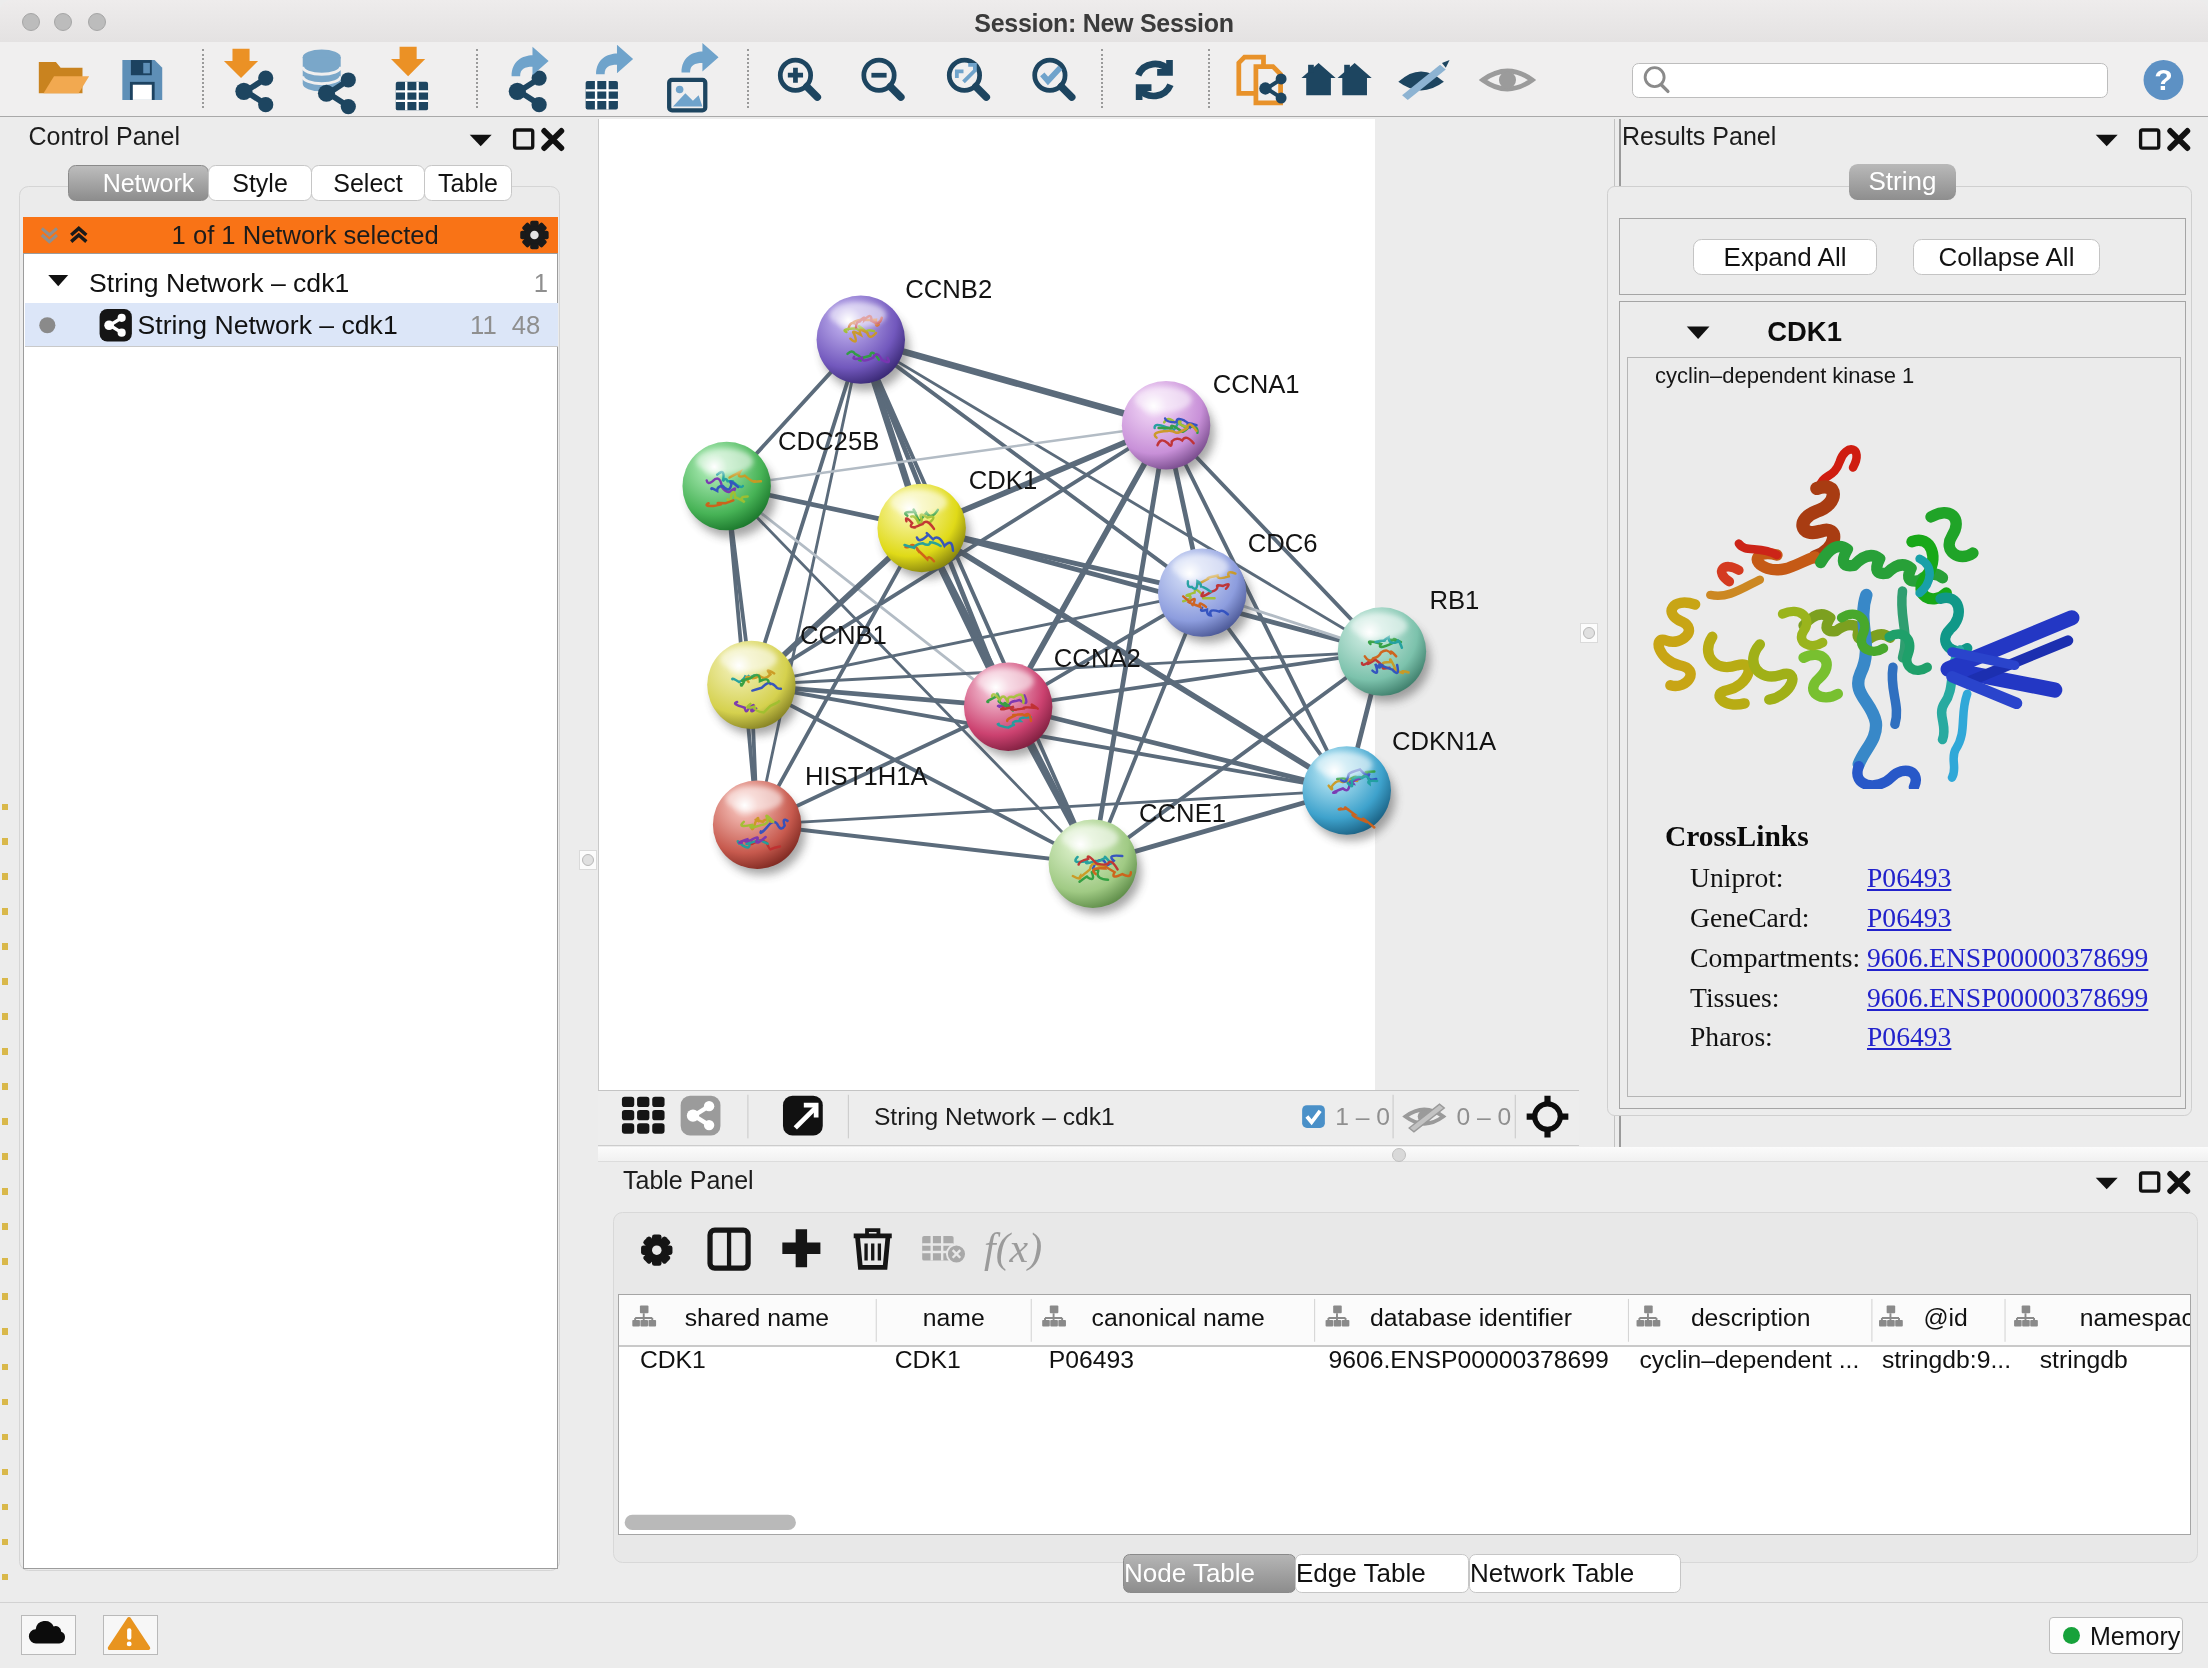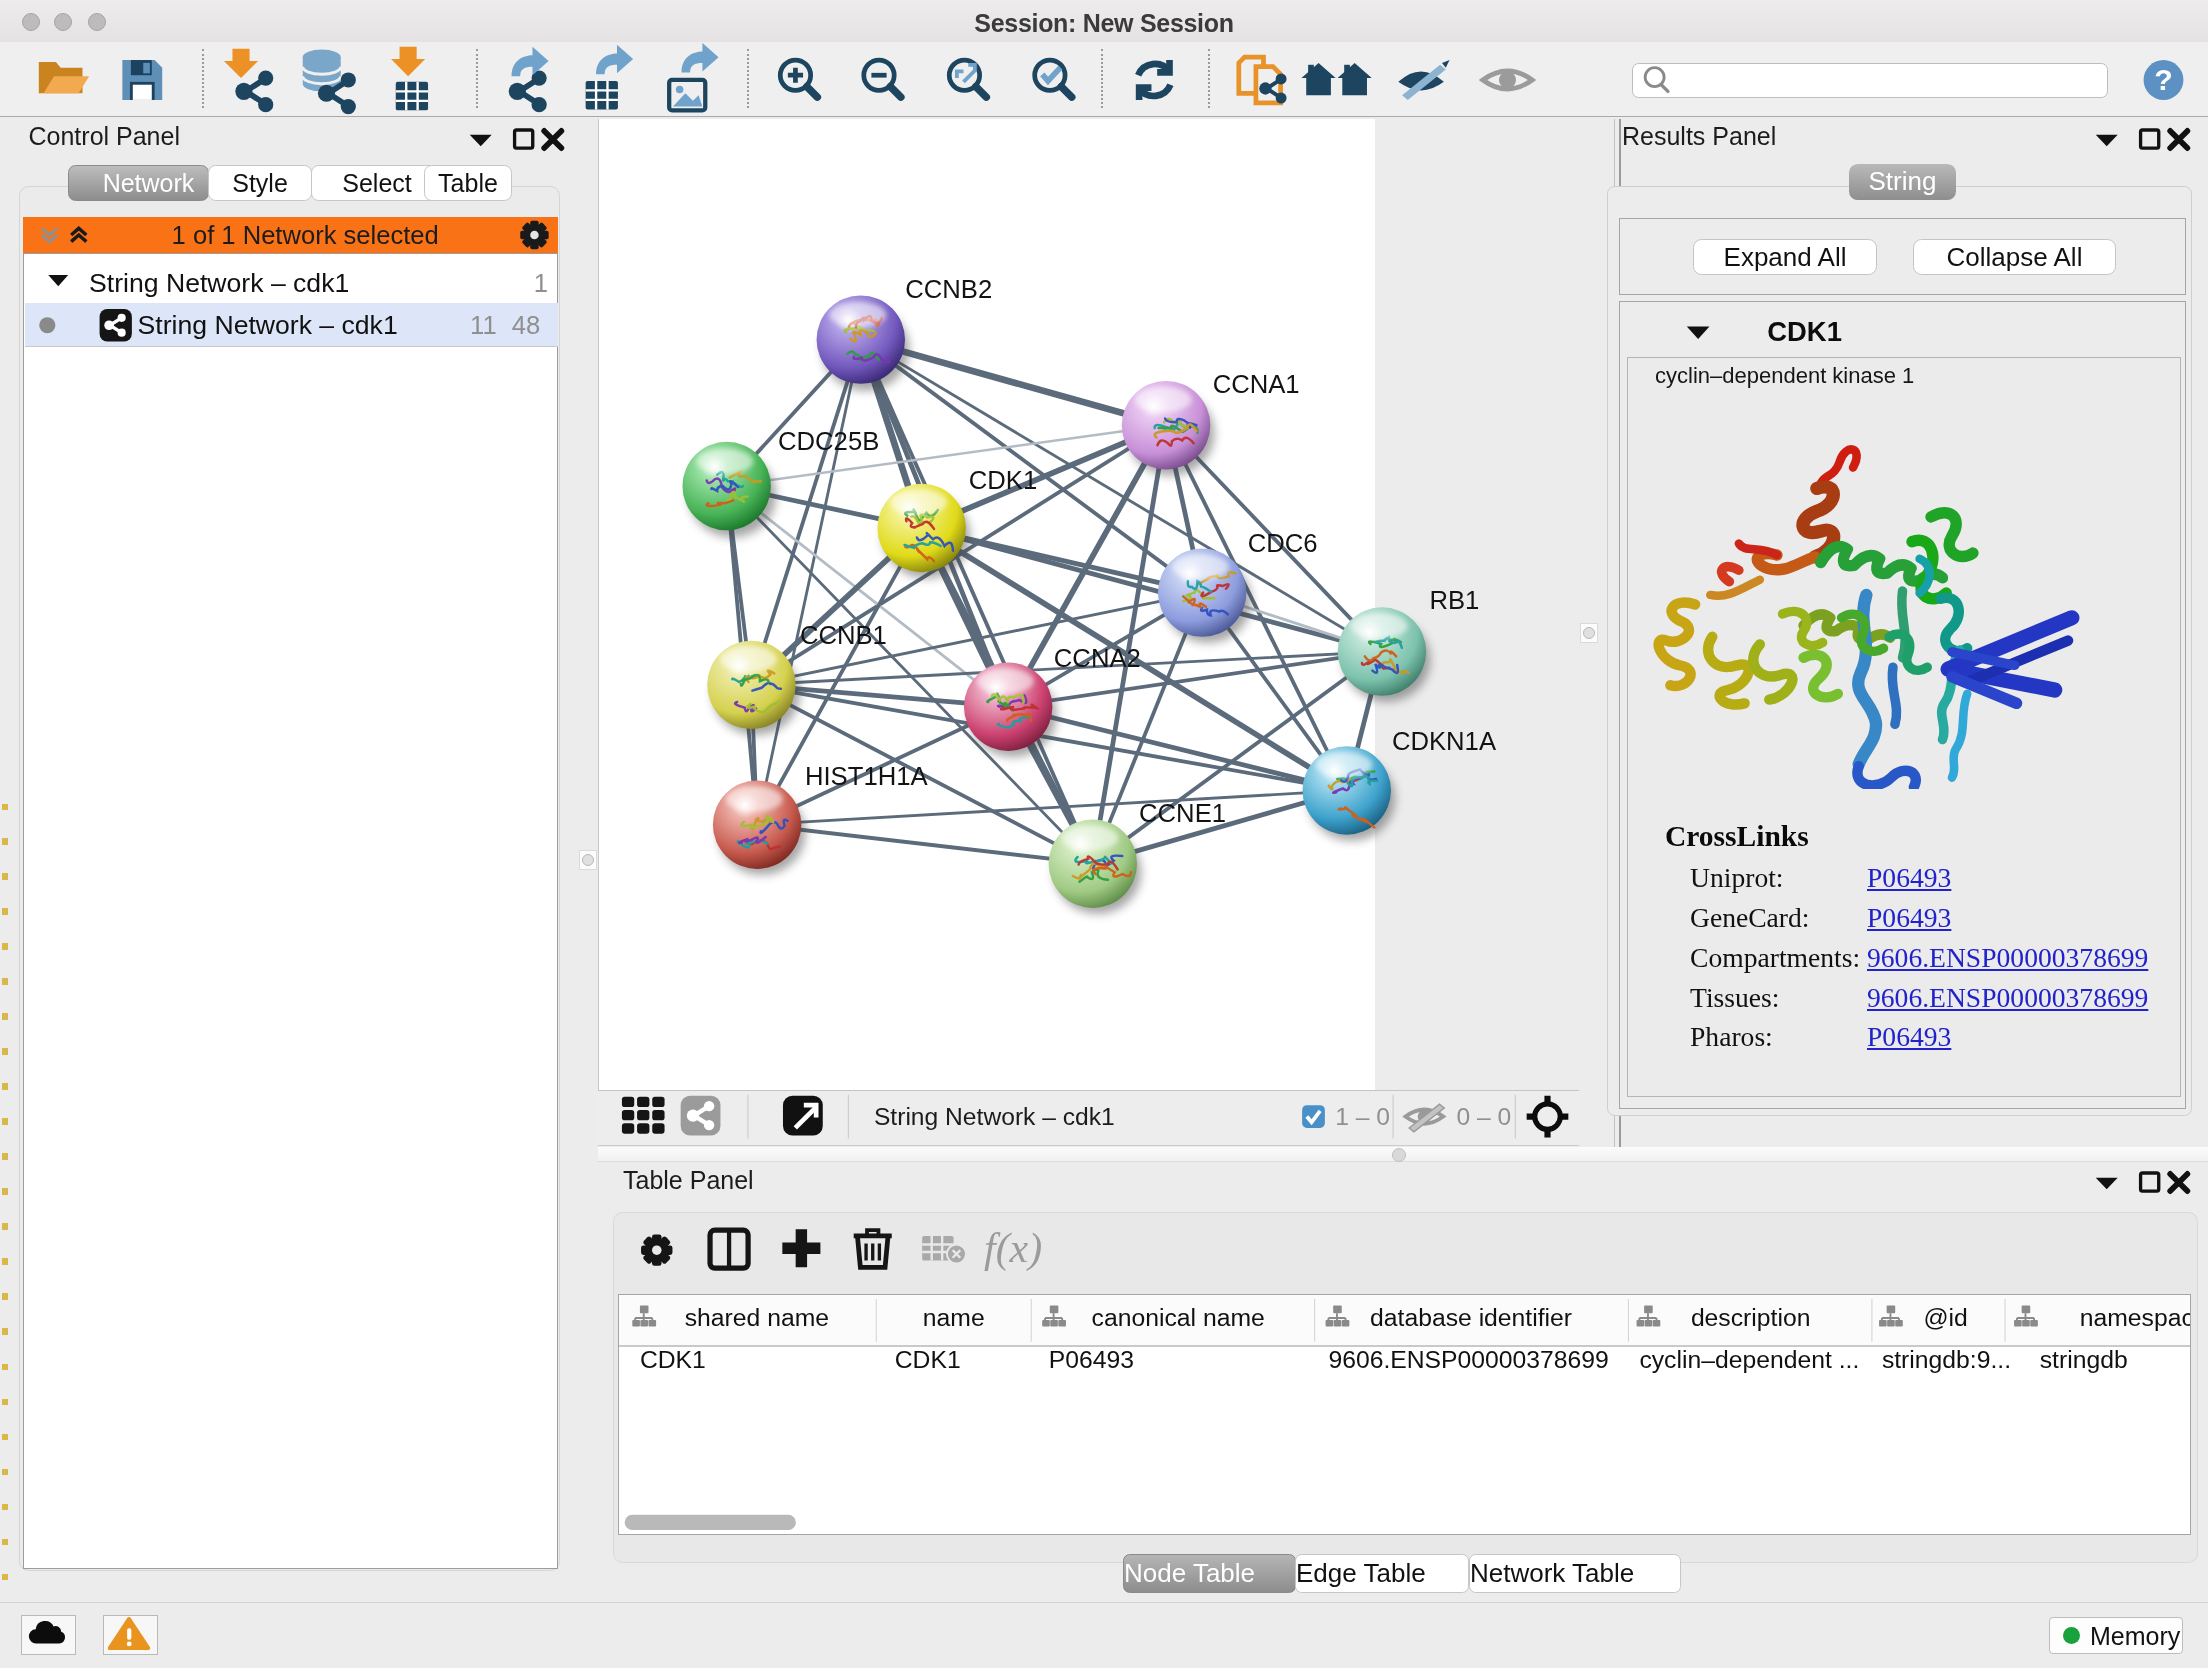--- a/index.html
+++ b/index.html
@@ -218,21 +218,21 @@
 
 <div class="phead abs" style="left:28.5px;top:122px">Control Panel</div>
 <div id="cp-wc" class="abs" style="left:464px;top:126px"><svg width="105" height="27" viewBox="0 0 110 28">
       <path d="M6,9 h23 l-11.5,12 z" fill="#111"></path>
       <rect x="53" y="4" width="19" height="19" rx="2" fill="none" stroke="#111" stroke-width="3.5"></rect>
       <path d="M84,5 L102,23 M102,5 L84,23" stroke="#111" stroke-width="6" stroke-linecap="round"></path>
     </svg></div>
 <div id="cp-box" class="abs"></div>
 <div class="tab tabsel abs" style="left:68px;width:141px">Network</div>
 <div class="tab abs" style="left:208px;width:104px">Style</div>
-<div class="tab abs" style="left:311px;width:132px">Select</div>
+<div class="tab abs" style="left:311px;width:114px">Select</div>
 <div class="tab abs" style="left:424px;width:88px">Table</div>
 <div id="cp-bar" class="abs">
 <svg width="535" height="36" viewBox="0 0 563 38">
 <g stroke="#8f8f8f" stroke-width="3.2" fill="none">
         <path d="M19,12 l8,7 8,-7 M19,19 l8,7 8,-7"></path>
       </g>
 <g stroke="#1a1a1a" stroke-width="3.6" fill="none">
         <path d="M50,19 l8,-7 8,7 M50,26 l8,-7 8,7"></path>
       </g>
 <text x="297" y="28" text-anchor="middle" font-size="27" fill="#1c1c1c">1 of 1 Network selected</text>
@@ -585,21 +585,21 @@
 <div class="phead abs" style="left:1622px;top:122px">Results Panel</div>
 <div id="rp-wc" class="abs" style="left:2090px;top:126px"><svg width="105" height="27" viewBox="0 0 110 28">
       <path d="M6,9 h23 l-11.5,12 z" fill="#111"></path>
       <rect x="53" y="4" width="19" height="19" rx="2" fill="none" stroke="#111" stroke-width="3.5"></rect>
       <path d="M84,5 L102,23 M102,5 L84,23" stroke="#111" stroke-width="6" stroke-linecap="round"></path>
     </svg></div>
 <div id="rp-box" class="abs"></div>
 <div id="stringtab" class="abs">String</div>
 <div id="rp-boxa" class="abs"></div>
 <div class="btn abs" style="left:1693px;top:239px;width:184px;height:36px;line-height:34px">Expand All</div>
-<div class="btn abs" style="left:1913px;top:239px;width:203px;height:36px;line-height:34px">Collapse All</div>
+<div class="btn abs" style="left:1913px;top:239px;width:187px;height:36px;line-height:34px">Collapse All</div>
 <div id="rp-boxb" class="abs">
   <svg class="abs" style="left:0;top:0" width="567" height="53" viewBox="0 0 596 56">
       <path d="M69,26 h24 l-12,13 z" fill="#111"></path>
       <text x="154" y="41" font-size="29" font-weight="bold" fill="#0c0c0c">CDK1</text>
     </svg>
   <div id="rp-boxc" class="abs"></div>
 </div>
 <div class="abs" style="left:1655px;top:363px;font-size:22px;color:#161616">cyclin–dependent kinase 1</div>
 <div id="ribbon" class="abs" style="left:1617px;top:418px;width:571px;height:371px">
 <svg width="571" height="371" viewBox="0 0 600 390">

